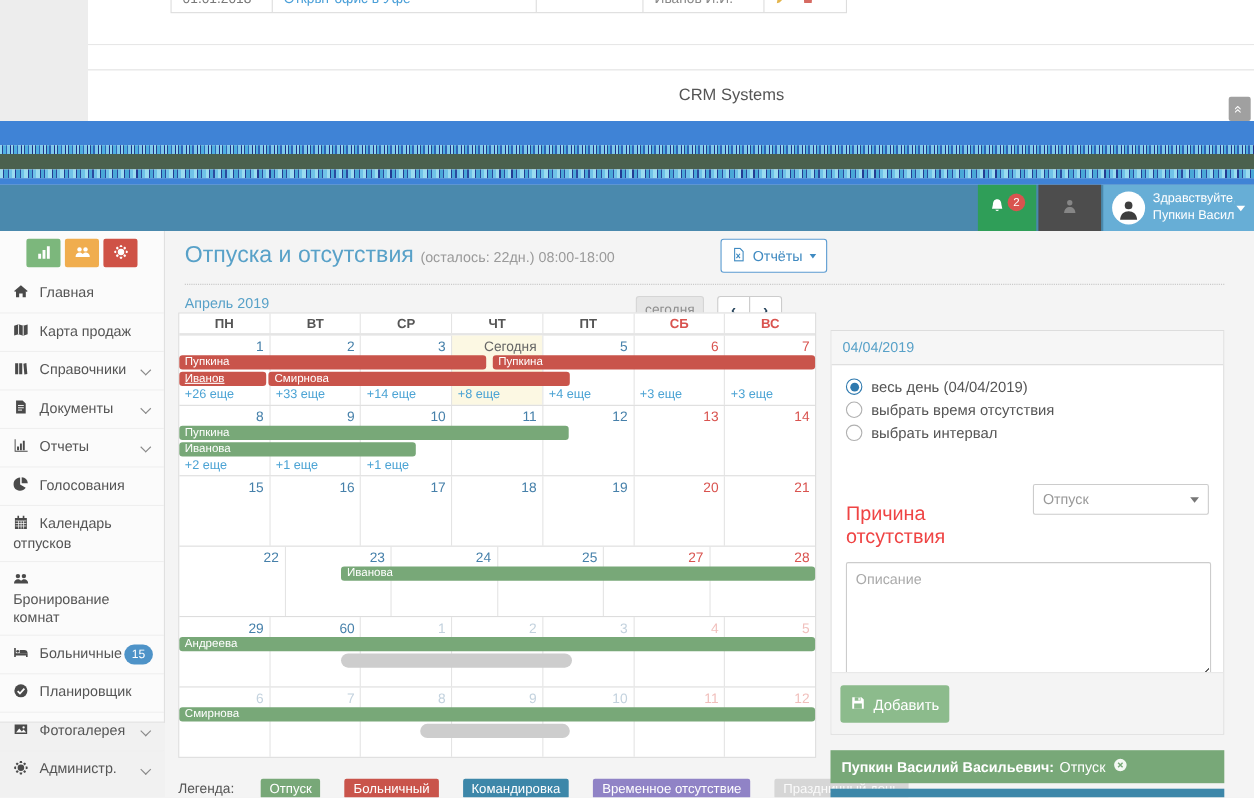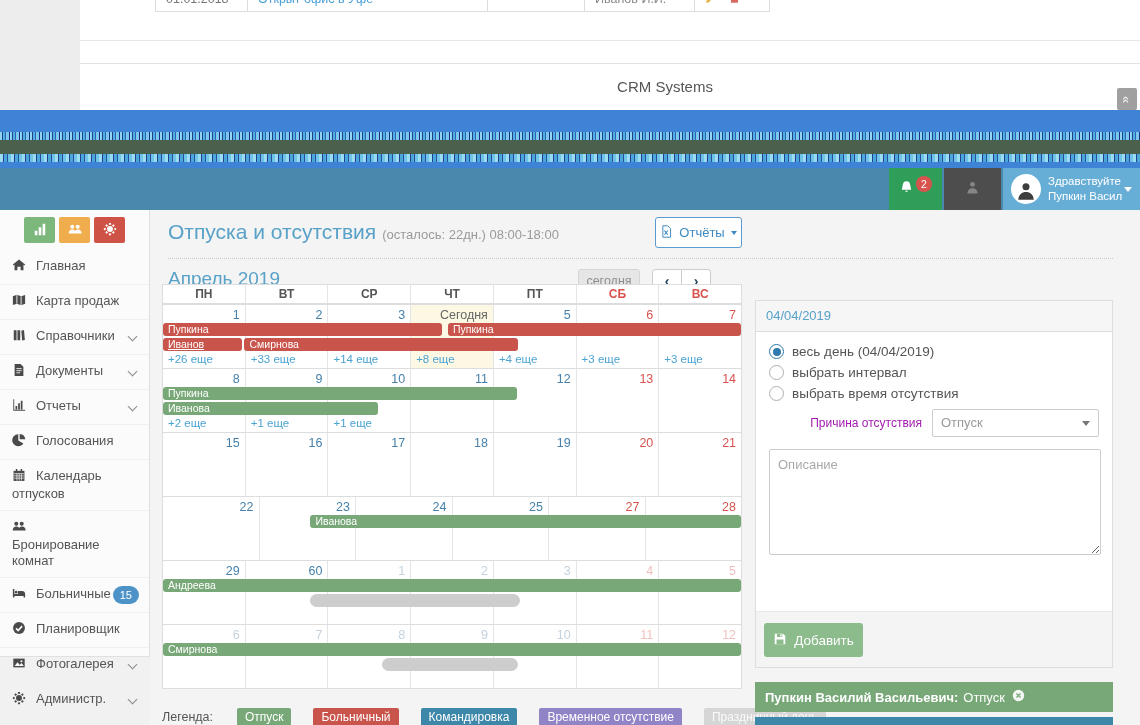--- a/index.html
+++ b/index.html
@@ -54,25 +54,25 @@
   .mitem:first-child { border-top:none; }
   .micon { display:inline-block; width:17px; margin-right:7px; vertical-align:-2px; color:#4a4a4a; }
   .micon svg { width:14px; height:14px; fill:currentColor; }
   .chev { position:absolute; right:13px; top:13px; width:7px; height:7px; border-right:1.6px solid #8a8a8a; border-bottom:1.6px solid #8a8a8a; transform:rotate(45deg); }
   .mbadge { position:absolute; right:10px; top:8px; background:#4e93c8; color:#fff; border-radius:9px; padding:1px 7px; font-size:11px; }
 
   
   .main { position:absolute; left:150px; top:210px; width:990px; height:515px; background:#f4f4f4; }
   .page-title { position:absolute; left:18px; top:10px; font-size:21px; font-weight:normal; color:#58a1c8; white-space:nowrap; }
   .page-sub { font-size:13px; color:#9a9a9a; margin-left:6px; }
-  .reports-btn { position:absolute; left:505px; top:7px; width:87px; height:31px; background:#fff; border:1px solid #5b9bd1; border-radius:3px; color:#3f8ac1; font-size:13px; display:flex; align-items:center; justify-content:center; gap:6px; cursor:pointer; }
+  .reports-btn { position:absolute; left:505px; top:7px; width:97px; height:31px; background:#fff; border:1px solid #5b9bd1; border-radius:3px; color:#3f8ac1; font-size:13px; display:flex; align-items:center; justify-content:center; gap:6px; cursor:pointer; }
   .reports-btn svg { width:13px; height:13px; }
   .btn-caret { width:0; height:0; border:3.5px solid transparent; border-top:4.5px solid #3f8ac1; margin-top:4px; }
   .dotted-sep { position:absolute; left:18px; width:945px; top:48px; border-top:1px dotted #c9c9c9; }
-  .month-title { position:absolute; left:18px; top:58px; font-size:19px; font-weight:normal; color:#58a1c8; }
+  .month-title { position:absolute; left:18px; top:58px; font-size:13px; font-weight:normal; color:#58a1c8; }
   .today-btn { position:absolute; left:428px; top:59px; width:62px; height:24px; background:#e6e6e6; border:1px solid #d5d5d5; border-radius:3px; color:#8f8f8f; font-size:12.5px; cursor:default; }
   .nav-group { position:absolute; left:502px; top:59px; display:flex; }
   .nav-btn { width:30px; height:24px; background:#fff; border:1px solid #ccc; color:#27455c; font-weight:bold; font-size:14px; line-height:1; cursor:pointer; }
   .nav-btn.prev { border-radius:3px 0 0 3px; }
   .nav-btn.next { border-radius:0 3px 3px 0; margin-left:-1px; }
 
   
   .cal { position:absolute; left:12px; top:74px; width:580px; height:405px; background:#fff; border:1px solid #ddd; display:flex; flex-direction:column; }
   .cal-head { display:flex; height:19px; border-bottom:1px solid #ddd; }
   .wd { flex:1; text-align:center; font-size:12px; font-weight:bold; color:#555; line-height:18px; border-left:1px solid #e4e4e4; }
@@ -103,21 +103,21 @@
   
   .panel { position:absolute; left:605px; top:90px; width:358px; height:368px; background:#fff; border:1px solid #ddd; }
   .p-head { height:31px; background:#f6f6f6; border-bottom:1px solid #ddd; color:#58a1c8; font-size:13px; line-height:30px; padding-left:10px; }
   .p-body { padding:12px 13px 0 13px; }
   .rrow { display:flex; align-items:center; margin-bottom:6px; cursor:pointer; }
   .radio { position:relative; width:15px; height:15px; border:1px solid #b0b0b0; border-radius:50%; background:#fff; margin-right:8px; flex:none; }
   .radio.on { border-color:#2e79ae; }
   .radio.on::after { content:""; position:absolute; left:2.5px; top:2.5px; width:8px; height:8px; border-radius:50%; background:#2e79ae; }
   .rlabel { font-size:13.5px; color:#555; }
   .reason-row { display:flex; align-items:center; justify-content:flex-end; margin:8px 0 12px 0; }
-  .reason-label { font-size:12px; color:#a21caf; margin-right:10px; }
+  .reason-label { font-size:18px; color:#ef4444; margin-right:10px;margin-top:48px; }
   .sel { position:relative; width:167px; height:28px; border:1px solid #ccc; border-radius:2px; background:#fff; font-size:13px; color:#999; line-height:26px; padding-left:8px; cursor:pointer; }
   .sel::after { content:""; position:absolute; right:8px; top:11px; border:4px solid transparent; border-top:5px solid #777; }
   .desc { width:332px; height:106px; border:1px solid #ccc; border-radius:2px; resize:both; font-family:inherit; font-size:13px; color:#555; padding:7px 8px; outline:none; }
   .desc::placeholder { color:#aaa; }
   .cbrow { display:flex; align-items:center; margin-top:7px; cursor:pointer; }
   .cb { position:relative; width:15px; height:15px; border:1px solid #b9b9b9; border-radius:2px; background:#fff; margin-right:8px; flex:none; }
   .cb.on::after { content:"\2714"; position:absolute; left:1px; top:-2px; color:#2e79ae; font-size:12px; }
   .cblabel { font-size:13.5px; color:#555; }
   .cblabel.red { color:#d9534f; }
   .p-foot { position:absolute; left:0; right:0; bottom:0; height:56px; background:#f4f4f4; border-top:1px solid #e8e8e8; }
@@ -471,25 +471,25 @@
     <section class="panel">
       <div class="p-head">04/04/2019</div>
       <div class="p-body">
         <div id="radios">
             <div class="rrow">
               <span class="radio on"></span>
               <span class="rlabel">весь день (04/04/2019)</span>
             </div>
             <div class="rrow">
               <span class="radio"></span>
-              <span class="rlabel">выбрать интервал</span>
+              <span class="rlabel">выбрать время отсутствия</span>
             </div>
             <div class="rrow">
               <span class="radio"></span>
-              <span class="rlabel">выбрать время отсутствия</span>
+              <span class="rlabel">выбрать интервал</span>
             </div>
           </div>
         <div class="reason-row">
           <span class="reason-label">Причина отсутствия</span>
           <div class="sel"><span>Отпуск</span></div>
         </div>
         <textarea class="desc" placeholder="Описание" style=""></textarea>
       </div>
       <div class="p-foot">
         <button class="add-btn">

